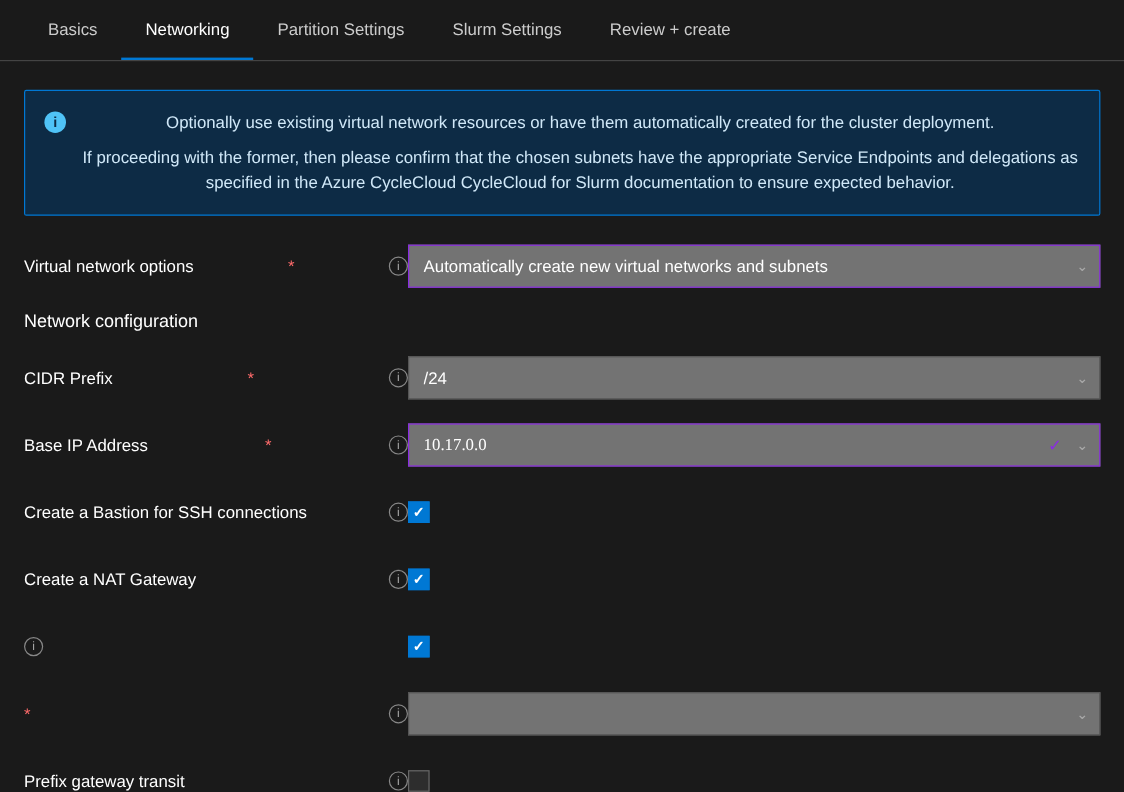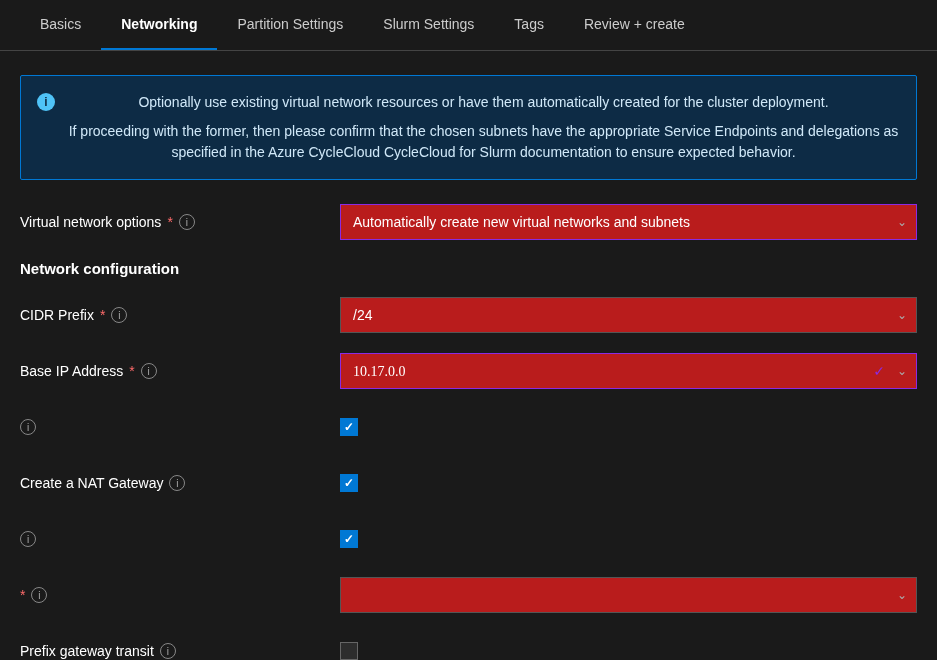--- a/index.html
+++ b/index.html
@@ -26,21 +26,21 @@
       color: #cccccc;
       cursor: pointer;
       font-size: 14px;
       border-bottom: 2px solid transparent;
       white-space: nowrap;
       text-align: center;
     }
     .nav-tab.active {
       color: #ffffff;
       border-bottom: 2px solid #0078d4;
-      font-weight: 700;
+      font-weight: 400;
     }
 
     
     .content {
       padding: 24px 20px;
       max-height: 620px;
       overflow-y: auto;
     }
 
     
@@ -85,20 +85,21 @@
       margin-bottom: 20px;
       min-height: 36px;
     }
     .form-label {
       width: 320px;
       flex-shrink: 0;
       color: #ffffff;
       display: flex;
       align-items: center;
       gap: 6px;
+      justify-content: space-between;
     }
     .required-star {
       color: #ff6b6b;
     }
     .info-tooltip {
       width: 16px;
       height: 16px;
       border: 1px solid #888;
       border-radius: 50%;
       display: inline-flex;
@@ -108,21 +109,21 @@
       color: #aaa;
       cursor: pointer;
       flex-shrink: 0;
     }
     .select-wrapper {
       flex: 1;
       position: relative;
     }
     .select-wrapper select {
       width: 100%;
-      background: #b91c1c;
+      background: #737373;
       border: 1px solid #555;
       color: #ffffff;
       padding: 8px 48px 8px 12px;
       appearance: none;
       cursor: pointer;
       font-size: 14px;
       height: 36px;
     }
     .select-wrapper.valid select {
       border-color: #8a2be2;
@@ -143,21 +144,21 @@
       top: 50%;
       transform: translateY(-50%);
       color: #8a2be2;
       pointer-events: none;
       font-size: 14px;
     }
 
     
     .section-heading {
       font-size: 15px;
-      font-weight: 700;
+      font-weight: 400;
       color: #ffffff;
       margin-bottom: 20px;
     }
 
     
     .checkbox-wrapper {
       display: flex;
       align-items: center;
     }
     .custom-checkbox {
@@ -188,21 +189,20 @@
     }
   </style>
 </head>
 <body>
 
 <nav class="nav-tabs">
   <div class="nav-tab">Basics</div>
   <div class="nav-tab active">Networking</div>
   <div class="nav-tab">Partition Settings</div>
   <div class="nav-tab">Slurm Settings</div>
-  <div class="nav-tab">Tags</div>
   <div class="nav-tab">Review + create</div>
 </nav>
 
 <div class="content">
 
   <div class="info-box">
     <div class="info-icon">i</div>
     <div class="info-text">
       <p>Optionally use existing virtual network resources or have them automatically created for the cluster deployment.</p>
       <p>If proceeding with the former, then please confirm that the chosen subnets have the appropriate Service Endpoints and delegations as specified in the Azure CycleCloud CycleCloud for Slurm documentation to ensure expected behavior.</p>
@@ -249,20 +249,21 @@
       <select>
         <option value="10.17.0.0">10.17.0.0</option>
       </select>
       <span class="check-icon">✓</span>
       <span class="select-arrow">⌄</span>
     </div>
   </div>
 
   <div class="form-row">
     <div class="form-label">
+      <span>Create a Bastion for SSH connections</span>
       <span class="info-tooltip">i</span>
     </div>
     <div class="checkbox-wrapper">
       <div class="custom-checkbox checked"></div>
     </div>
   </div>
 
   <div class="form-row">
     <div class="form-label">
       <span>Create a NAT Gateway</span>

